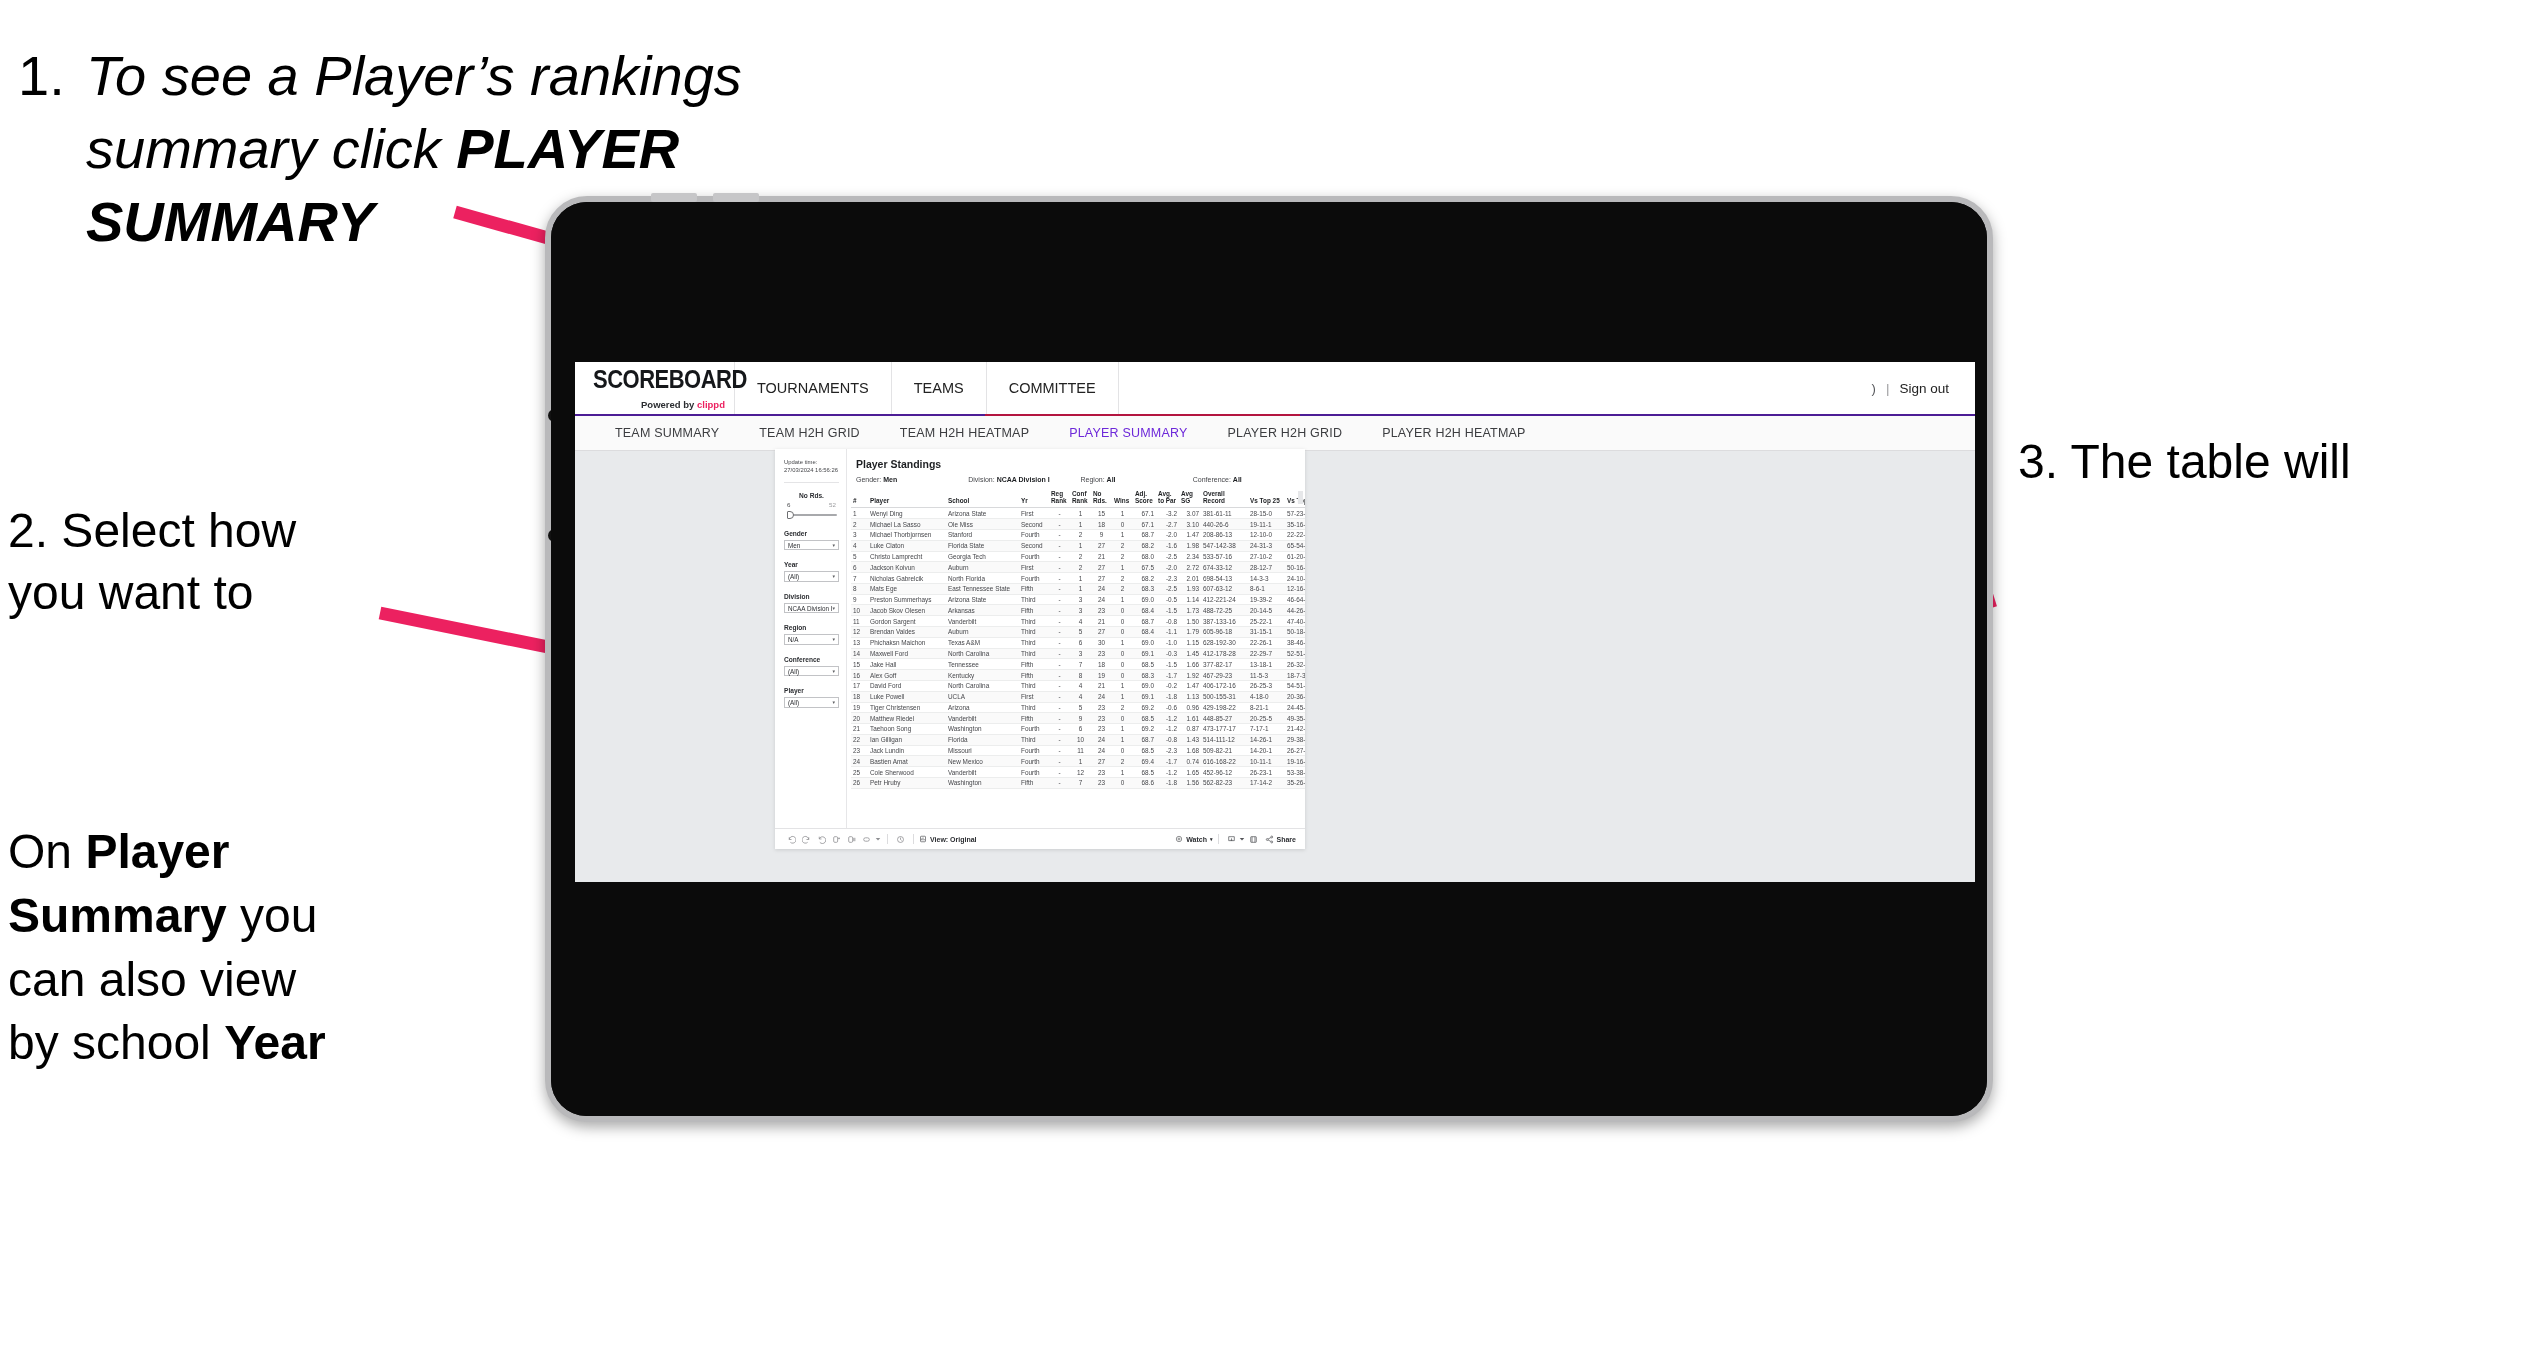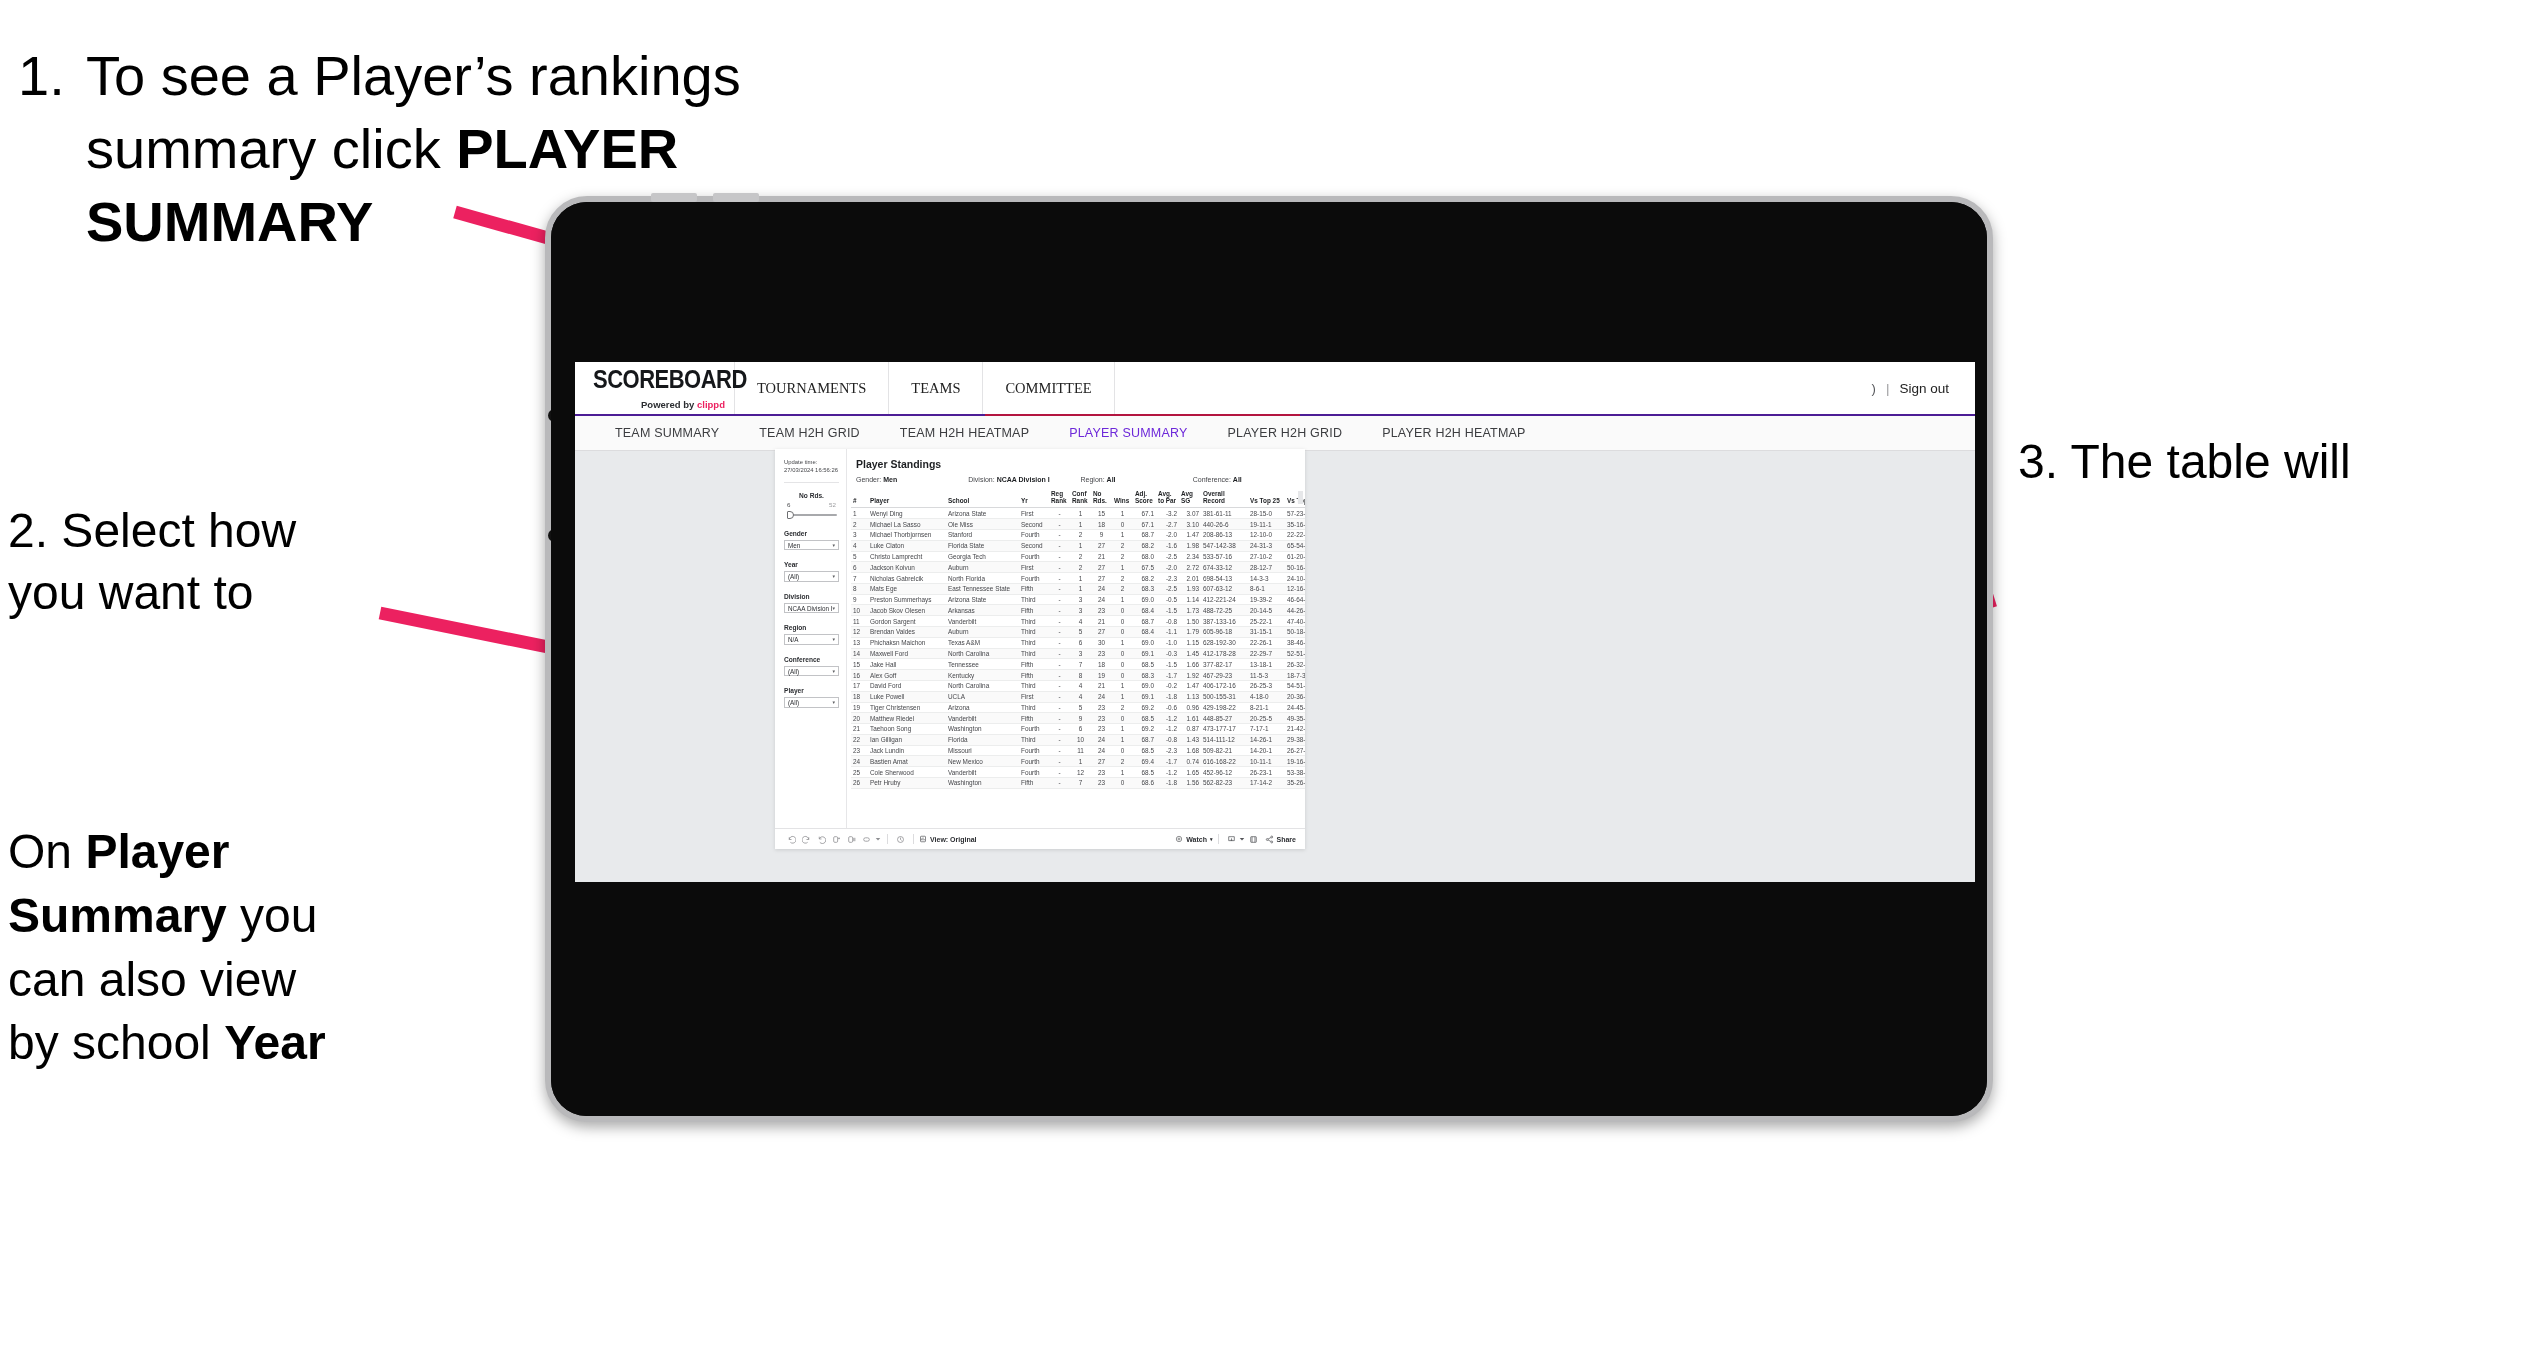--- a/index.html
+++ b/index.html
@@ -7,21 +7,21 @@
     width:2526px;height:1359px;
     background:#ffffff;
     font-family:"Liberation Sans", sans-serif;
     overflow:hidden;position:relative;
   }
 
   
   .anno{position:absolute;color:#000;line-height:1.30;}
   #anno1{left:18px;top:40px;width:800px;font-size:56px;}
   #anno1 .num{position:absolute;left:0;top:0;}
-  #anno1 .body{display:block;margin-left:68px;}
+  #anno1 .body{display:block;margin-left:68px;font-style:italic;}
   #anno2{left:8px;top:500px;width:400px;font-size:48px;}
   #anno2b{left:8px;top:820px;width:400px;font-size:48px;line-height:1.33;}
   #anno3{left:2018px;top:432px;width:520px;font-size:48px;line-height:1.25;}
   .anno b{font-weight:bold;}
 
   
   .arrow-svg{position:absolute;left:0;top:0;width:2526px;height:1359px;pointer-events:none;}
 
   
   #tablet{
@@ -56,21 +56,21 @@
   
   #appbar{height:52px;background:#fff;display:flex;align-items:stretch;
           border-bottom:2px solid #4c1d95;position:relative;}
   .logo-cell{width:160px;display:flex;flex-direction:column;justify-content:center;
              padding-left:18px;box-sizing:border-box;border-right:1px solid #e3e3e5;}
   .logo-main{font-size:22px;font-weight:bold;letter-spacing:-.5px;color:#15171a;
              font-family:"Liberation Sans",sans-serif;transform:scaleY(1.18);transform-origin:left center;}
   .logo-sub{font-size:9.5px;color:#2b2d31;margin-top:6px;padding-left:48px;}
   .logo-sub span{color:#ec2160;font-weight:bold;}
   .navitem{display:flex;align-items:center;padding:0 22px;font-size:14.5px;color:#222;
-           border-right:1px solid #e3e3e5;white-space:nowrap;cursor:pointer;font-family:Liberation Serif, serif;}
+           border-right:1px solid #e3e3e5;white-space:nowrap;cursor:pointer;}
   .navitem.last{border-right:1px solid #e3e3e5;}
   .bar-spacer{flex:1;}
   .signout{display:flex;align-items:center;padding-right:26px;font-size:13.5px;color:#222;gap:10px;}
   .signout .sep{color:#9a9a9d;}
   .signout .glyph{color:#55565a;font-size:13px;}
   .redline{position:absolute;left:410px;bottom:-2px;width:315px;height:2px;background:#b3143f;}
 
   
   #subnav{height:34px;background:#fafafa;display:flex;align-items:center;
           border-bottom:1px solid #dcdcde;padding-left:20px;gap:0;}

